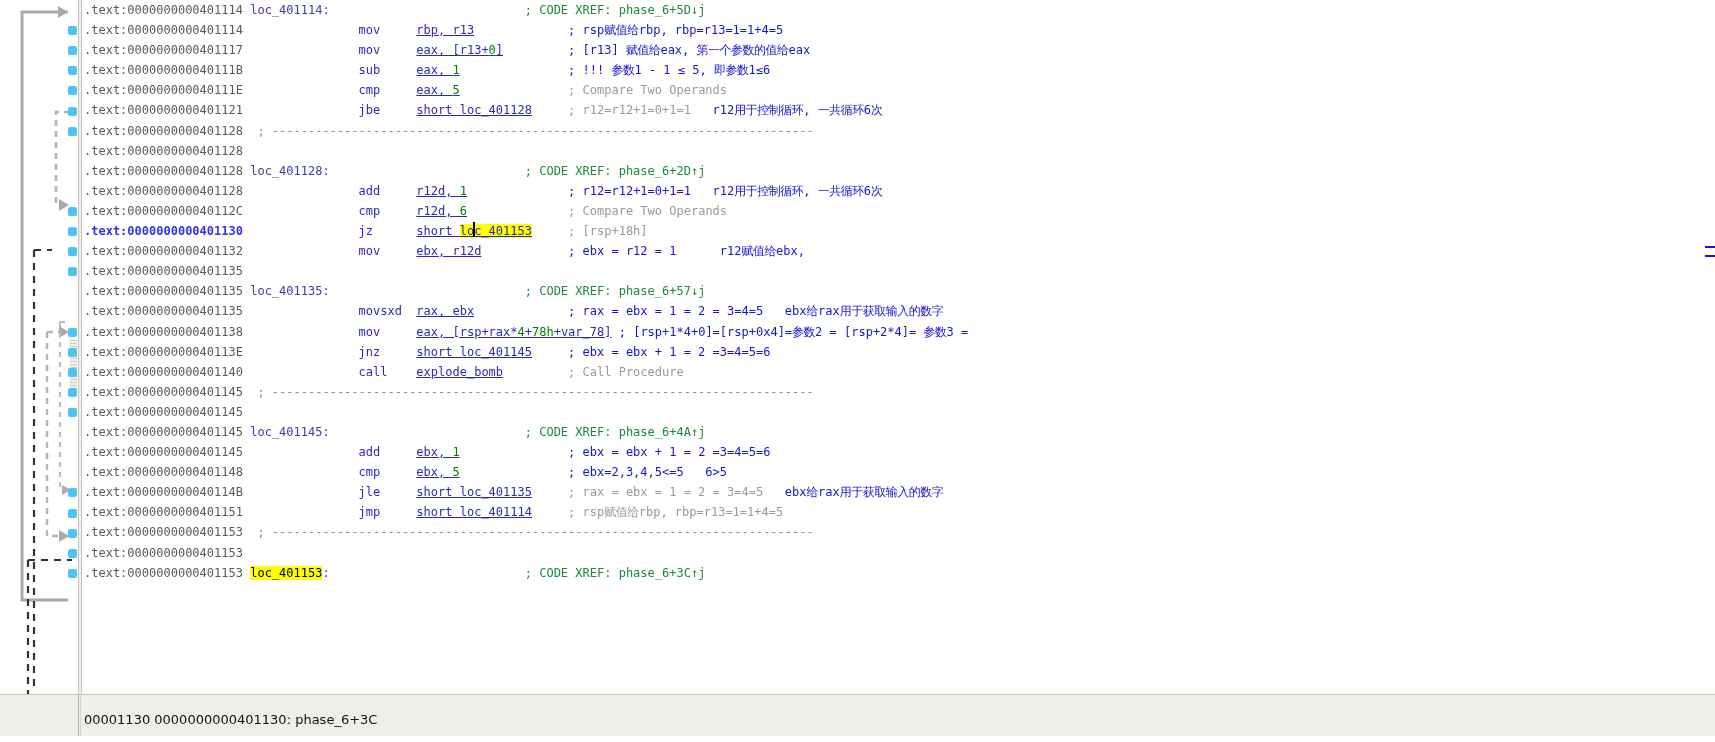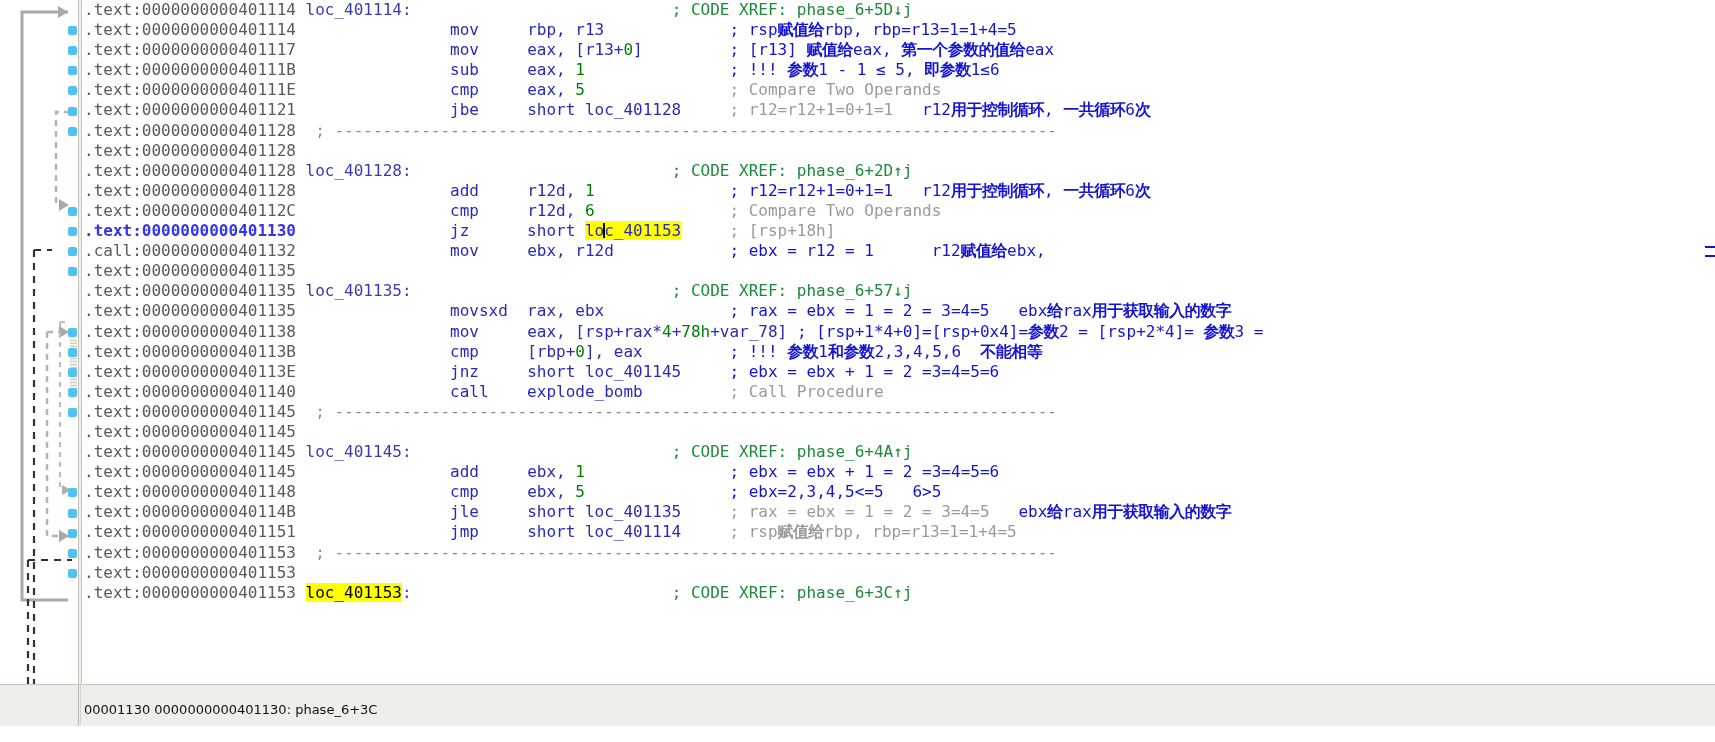--- a/index.html
+++ b/index.html
@@ -50,35 +50,35 @@
     width: 1631px;
     height: 700px;
     background: #ffffff;
     overflow: hidden;
   }
   .line {
     position: relative;
     height: 20.1px;
     line-height: 20.1px;
     white-space: pre;
-    font-size: 16px;
+    font-size: 12px;
     font-family: "DejaVu Sans Mono", "Liberation Mono", monospace;
     letter-spacing: 0px;
   }
   .addr      { color: #5a5a5a; }
   .addr.cur  { color: #3333ee; font-weight: bold; }
   .lbl       { color: #3b3bb0; }
   .mnem      { color: #2a2ab8; }
   .num       { color: #008000; }
-  .op        { color: #2a2ab8; }
+  .op        { color: #2a2ab8; text-decoration: underline; }
   .auto-cmt  { color: #9a9a9a; }
   .xref-cmt  { color: #1d8a3a; }
   .user-cmt  { color: #1414d2; }
   .cjk       { font-family: "DejaVu Sans", "Liberation Sans", sans-serif;
-               font-weight: bold; letter-spacing: -0.5px; }
+               font-weight: normal; letter-spacing: -0.5px; }
   .dash      { color: #8a8a8a; }
   .hl        { background: #ffff00; }
   .caret {
     display: inline-block;
     width: 0; border-left: 2px solid #000;
     height: 15px; vertical-align: -2px; margin: 0 -1px;
   }
 
   
   #edge-mark {
@@ -94,21 +94,21 @@
     position: absolute;
     left: 70px; top: 340px;
     width: 7px; height: 52px;
     background: repeating-linear-gradient(
        to bottom, #cfcbc3 0px, #cfcbc3 1px, #f2f0ea 1px, #f2f0ea 3px);
   }
 
   
   #statusbar {
     position: absolute;
-    left: 0; bottom: 16px;
+    left: 0; bottom: 6px;
     width: 1715px; height: 42px;
     background: #f0eee8;
     border-top: 1px solid #c8c4bc;
     box-sizing: border-box;
   }
   #statusbar .sb-text {
     position: absolute;
     left: 84px; top: 17px;
     font-size: 13px;
     font-family: "DejaVu Sans", "Liberation Sans", sans-serif;
@@ -184,26 +184,25 @@
       <div class="line"><span class="addr">.text:0000000000401117</span>                <span class="mnem">mov</span>     <span><span class="op">eax, [r13+<span class="num">0</span>]</span></span>         <span class="user-cmt">; [r13] <span class="cjk">赋值给</span>eax, <span class="cjk">第一个参数的值给</span>eax</span></div>
       <div class="line"><span class="addr">.text:000000000040111B</span>                <span class="mnem">sub</span>     <span><span class="op">eax, <span class="num">1</span></span></span>               <span class="user-cmt">; !!! <span class="cjk">参数</span>1 - 1 ≤ 5, <span class="cjk">即参数</span>1≤6</span></div>
       <div class="line"><span class="addr">.text:000000000040111E</span>                <span class="mnem">cmp</span>     <span><span class="op">eax, <span class="num">5</span></span></span>               <span class="auto-cmt">; Compare Two Operands</span></div>
       <div class="line"><span class="addr">.text:0000000000401121</span>                <span class="mnem">jbe</span>     <span><span class="op">short loc_401128</span></span>     <span><span class="auto-cmt">; r12=r12+1=0+1=1</span>   <span class="user-cmt">r12<span class="cjk">用于控制循环</span>, <span class="cjk">一共循环</span>6<span class="cjk">次</span></span></span></div>
       <div class="line"><span class="addr">.text:0000000000401128</span>  <span class="dash">; ---------------------------------------------------------------------------</span></div>
       <div class="line"><span class="addr">.text:0000000000401128</span></div>
       <div class="line"><span class="addr">.text:0000000000401128</span> <span><span class="lbl">loc_401128:</span></span>                           <span class="xref-cmt">; CODE XREF: phase_6+2D↑j</span></div>
       <div class="line"><span class="addr">.text:0000000000401128</span>                <span class="mnem">add</span>     <span><span class="op">r12d, <span class="num">1</span></span></span>              <span class="user-cmt">; r12=r12+1=0+1=1   r12<span class="cjk">用于控制循环</span>, <span class="cjk">一共循环</span>6<span class="cjk">次</span></span></div>
       <div class="line"><span class="addr">.text:000000000040112C</span>                <span class="mnem">cmp</span>     <span><span class="op">r12d, <span class="num">6</span></span></span>              <span class="auto-cmt">; Compare Two Operands</span></div>
       <div class="line"><span class="addr cur">.text:0000000000401130</span>                <span class="mnem">jz</span>      <span><span class="op">short <span class="hl">lo<span class="caret"></span>c_401153</span></span></span>     <span class="auto-cmt">; [rsp+18h]</span></div>
-      <div class="line"><span class="addr">.call:0000000000401132</span>                <span class="mnem">mov</span>     <span><span class="op">ebx, r12d</span></span>            <span class="user-cmt">; ebx = r12 = 1      r12<span class="cjk">赋值给</span>ebx,</span></div>
+      <div class="line"><span class="addr">.text:0000000000401132</span>                <span class="mnem">mov</span>     <span><span class="op">ebx, r12d</span></span>            <span class="user-cmt">; ebx = r12 = 1      r12<span class="cjk">赋值给</span>ebx,</span></div>
       <div class="line"><span class="addr">.text:0000000000401135</span></div>
       <div class="line"><span class="addr">.text:0000000000401135</span> <span><span class="lbl">loc_401135:</span></span>                           <span class="xref-cmt">; CODE XREF: phase_6+57↓j</span></div>
       <div class="line"><span class="addr">.text:0000000000401135</span>                <span class="mnem">movsxd</span>  <span><span class="op">rax, ebx</span></span>             <span class="user-cmt">; rax = ebx = 1 = 2 = 3=4=5   ebx<span class="cjk">给</span>rax<span class="cjk">用于获取输入的数字</span></span></div>
       <div class="line"><span class="addr">.text:0000000000401138</span>                <span class="mnem">mov</span>     <span><span class="op">eax, [rsp+rax*<span class="num">4</span>+<span class="num">78h</span>+var_78]</span></span> <span class="user-cmt">; [rsp+1*4+0]=[rsp+0x4]=<span class="cjk">参数</span>2 = [rsp+2*4]= <span class="cjk">参数</span>3 =</span></div>
-      <div class="line"><span class="addr">.text:000000000040113B</span>                <span class="mnem">cmp</span>     <span><span class="op">[rbp+<span class="num">0</span>], eax</span></span>         <span class="user-cmt">; !!! <span class="cjk">参数</span>1<span class="cjk">和参数</span>2,3,4,5,6  <span class="cjk">不能相等</span></span></div>
       <div class="line"><span class="addr">.text:000000000040113E</span>                <span class="mnem">jnz</span>     <span><span class="op">short loc_401145</span></span>     <span class="user-cmt">; ebx = ebx + 1 = 2 =3=4=5=6</span></div>
       <div class="line"><span class="addr">.text:0000000000401140</span>                <span class="mnem">call</span>    <span><span class="op">explode_bomb</span></span>         <span class="auto-cmt">; Call Procedure</span></div>
       <div class="line"><span class="addr">.text:0000000000401145</span>  <span class="dash">; ---------------------------------------------------------------------------</span></div>
       <div class="line"><span class="addr">.text:0000000000401145</span></div>
       <div class="line"><span class="addr">.text:0000000000401145</span> <span><span class="lbl">loc_401145:</span></span>                           <span class="xref-cmt">; CODE XREF: phase_6+4A↑j</span></div>
       <div class="line"><span class="addr">.text:0000000000401145</span>                <span class="mnem">add</span>     <span><span class="op">ebx, <span class="num">1</span></span></span>               <span class="user-cmt">; ebx = ebx + 1 = 2 =3=4=5=6</span></div>
       <div class="line"><span class="addr">.text:0000000000401148</span>                <span class="mnem">cmp</span>     <span><span class="op">ebx, <span class="num">5</span></span></span>               <span class="user-cmt">; ebx=2,3,4,5&lt;=5   6&gt;5</span></div>
       <div class="line"><span class="addr">.text:000000000040114B</span>                <span class="mnem">jle</span>     <span><span class="op">short loc_401135</span></span>     <span><span class="auto-cmt">; rax = ebx = 1 = 2 = 3=4=5</span>   <span class="user-cmt">ebx<span class="cjk">给</span>rax<span class="cjk">用于获取输入的数字</span></span></span></div>
       <div class="line"><span class="addr">.text:0000000000401151</span>                <span class="mnem">jmp</span>     <span><span class="op">short loc_401114</span></span>     <span><span class="auto-cmt">; rsp<span class="cjk">赋值给</span>rbp, rbp=r13=1=1+4=5</span></span></div>
       <div class="line"><span class="addr">.text:0000000000401153</span>  <span class="dash">; ---------------------------------------------------------------------------</span></div>

